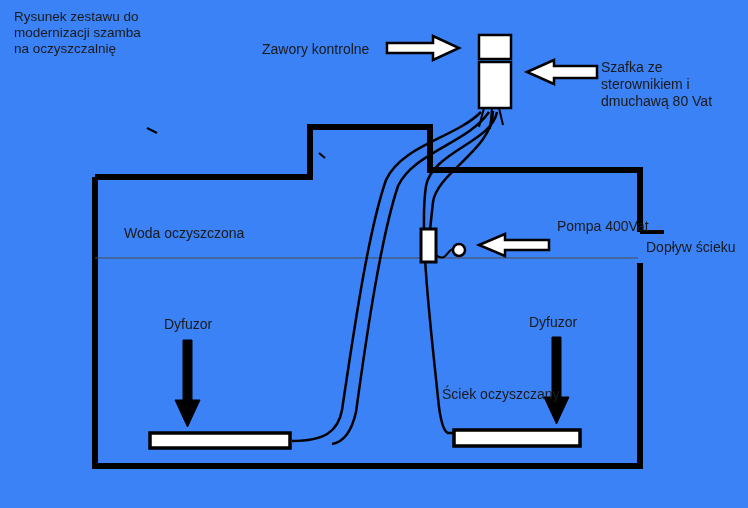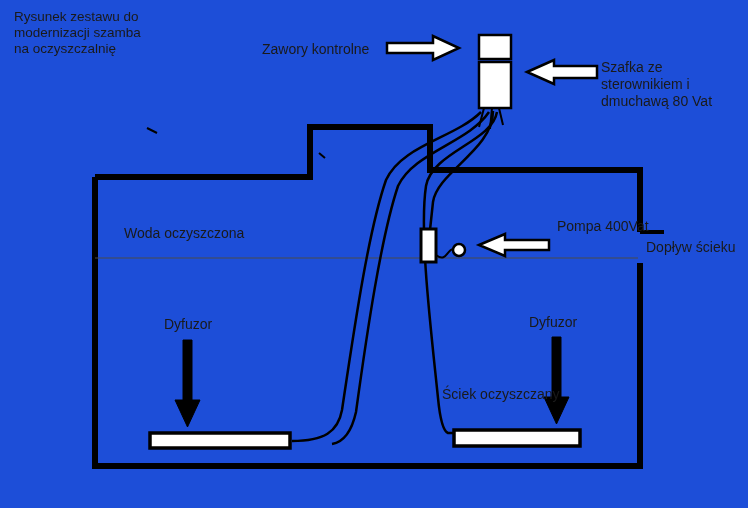--- a/index.html
+++ b/index.html
@@ -4,21 +4,21 @@
 <style>
   html, body {
     margin: 0;
     padding: 0;
     background: #ffffff;
   }
   .canvas {
     position: relative;
     width: 748px;
     height: 508px;
-    background: #1d4ed8;
+    background: #3b82f6;
     overflow: hidden;
     font-family: "Liberation Sans", sans-serif;
   }
   svg text {
     font-family: "Liberation Sans", sans-serif;
     fill: #1a1a1a;
   }
   .lbl { font-size: 14px; }
   .title-txt { font-size: 13.5px; }
 </style>

